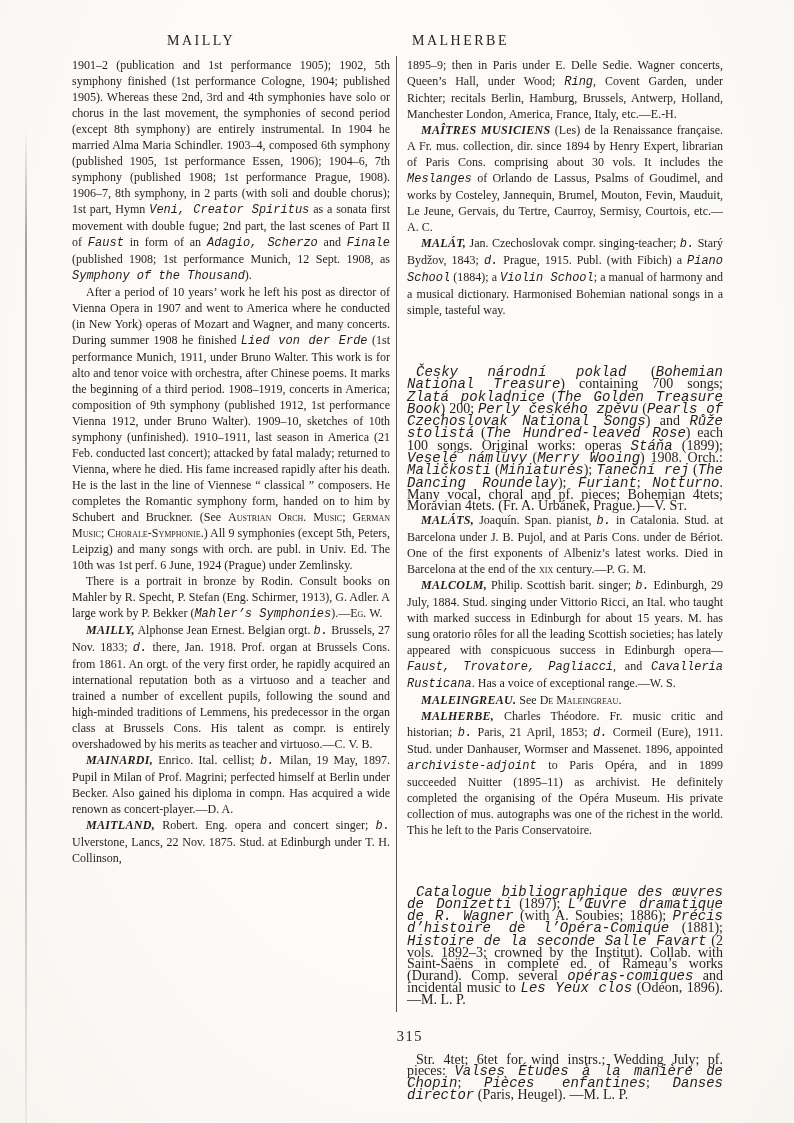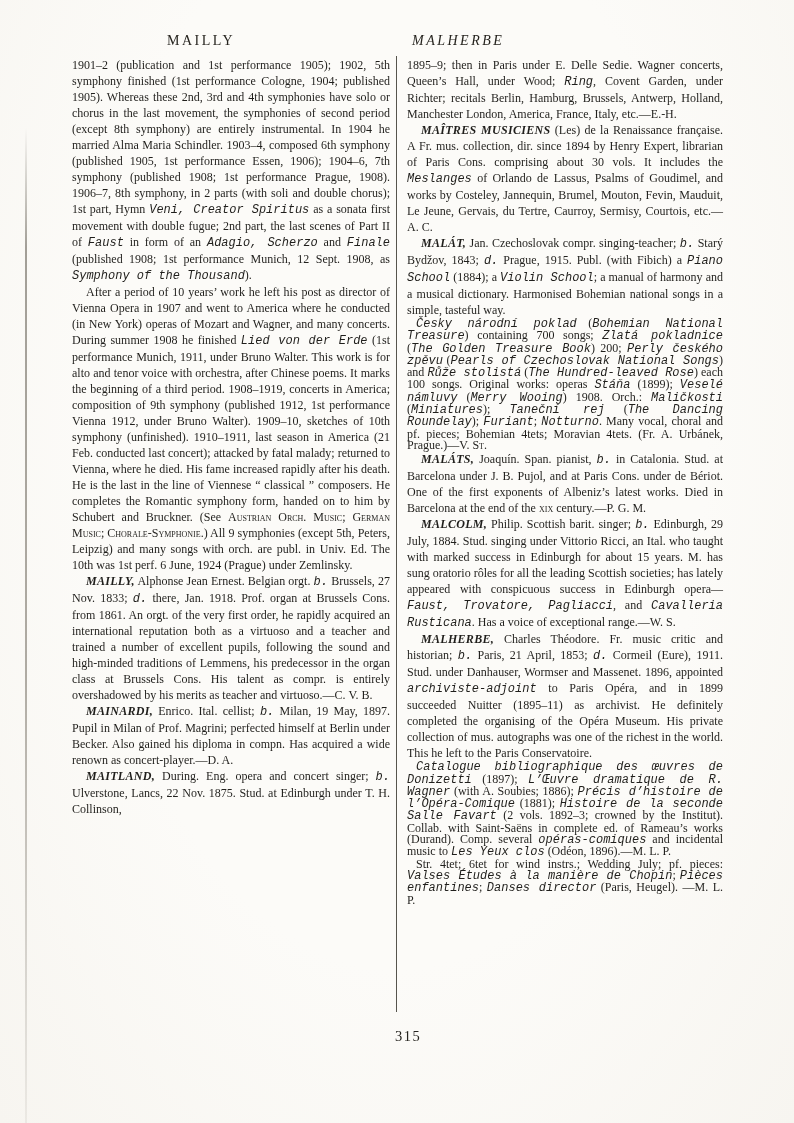--- a/index.html
+++ b/index.html
@@ -26,21 +26,21 @@
   }
   .running-head {
     position: absolute;
     top: 33px;
     font-size: 14px;
     letter-spacing: 2.5px;
     color: #26241f;
     white-space: nowrap;
   }
   .head-left  { left: 167px; }
-  .head-right { left: 412px; font-style: italic; }
+  .head-right { left: 412px; }
   .column {
     position: absolute;
     top: 57px;
   }
   .col-left  { left: 72px;  width: 318px; }
   .col-right { left: 407px; width: 316px; }
   .column-divider {
     position: absolute;
     left: 396px; top: 56px;
     width: 1px; height: 956px;
@@ -48,63 +48,66 @@
   }
   .para {
     margin: 0;
     text-align: justify;
     font-size: 12px;
     line-height: 16px;
     color: #201f1c;
   }
   .para.indent { text-indent: 14px; }
   .para.small {
-    font-size: 12px;
+    font-size: 14px;
     line-height: 11.3px;
+    margin-top: 48px;
   }
   .para.small.indent { text-indent: 9px; }
   .b  { font-weight: bold; letter-spacing: 0.3px; font-style: italic; }
   .i  { font-style: italic; font-family: Liberation Mono, monospace; }
   .sc { font-variant: small-caps; }
   .page-number {
     position: absolute;
-    left: 383px; top: 1028px;
+    left: 373px; top: 1028px;
     width: 50px;
-    text-align: center;
+    text-align: right;
     font-size: 14.5px;
     letter-spacing: 1.5px;
     color: #26241f;
   }
 </style>
 </head>
 <body>
 
 <div class="page">
   <div class="gutter-line"></div>
 
   <div class="running-head head-left">MAILLY</div>
 
   <div class="running-head head-right">MALHERBE</div>
 
   <div class="column col-left">
       <p class="para"><span>1901–2 (publication and 1st performance 1905); 1902, 5th symphony finished (1st performance Cologne, 1904; published 1905).  Whereas these 2nd, 3rd and 4th symphonies have solo or chorus in the last movement, the symphonies of second period (except 8th symphony) are entirely instrumental.  In 1904 he married Alma Maria Schindler.  1903–4, composed 6th symphony (published 1905, 1st performance Essen, 1906); 1904–6, 7th symphony (published 1908; 1st performance Prague, 1908).  1906–7, 8th symphony, in 2 parts (with soli and double chorus); 1st part, Hymn </span><span class="i">Veni, Creator Spiritus</span><span> as a sonata first movement with double fugue; 2nd part, the last scenes of Part II of </span><span class="i">Faust</span><span> in form of an </span><span class="i">Adagio, Scherzo</span><span> and </span><span class="i">Finale</span><span> (published 1908; 1st performance Munich, 12 Sept. 1908, as </span><span class="i">Symphony of the Thousand</span><span>).</span></p>
       <p class="para indent"><span>After a period of 10 years’ work he left his post as director of Vienna Opera in 1907 and went to America where he conducted (in New York) operas of Mozart and Wagner, and many concerts.  During summer 1908 he finished </span><span class="i">Lied von der Erde</span><span> (1st performance Munich, 1911, under Bruno Walter.  This work is for alto and tenor voice with orchestra, after Chinese poems.  It marks the beginning of a third period.  1908–1919, concerts in America; composition of 9th symphony (published 1912, 1st performance Vienna 1912, under Bruno Walter).  1909–10, sketches of 10th symphony (unfinished).  1910–1911, last season in America (21 Feb. conducted last concert); attacked by fatal malady; returned to Vienna, where he died.  His fame increased rapidly after his death.  He is the last in the line of Viennese “ classical ” composers.  He completes the Romantic symphony form, handed on to him by Schubert and Bruckner.  (See </span><span class="sc">Austrian Orch. Music</span><span>; </span><span class="sc">German Music</span><span>; </span><span class="sc">Chorale-Symphonie</span><span>.)  All 9 symphonies (except 5th, Peters, Leipzig) and many songs with orch. are publ. in Univ. Ed.  The 10th was 1st perf. 6 June, 1924 (Prague) under Zemlinsky.</span></p>
+      <p class="para indent"><span>There is a portrait in bronze by Rodin.  Consult books on Mahler by R. Specht, P. Stefan (Eng. Schirmer, 1913), G. Adler.  A large work by P. Bekker (</span><span class="i">Mahler’s Symphonies</span><span>).—</span><span class="sc">Eg. W.</span></p>
       <p class="para indent"><span class="b">MAILLY,</span><span> Alphonse Jean Ernest.  Belgian orgt. </span><span class="i">b.</span><span> Brussels, 27 Nov. 1833; </span><span class="i">d.</span><span> there, Jan. 1918.  Prof. organ at Brussels Cons. from 1861.  An orgt. of the very first order, he rapidly acquired an international reputation both as a virtuoso and a teacher and trained a number of excellent pupils, following the sound and high-minded traditions of Lemmens, his predecessor in the organ class at Brussels Cons. His talent as compr. is entirely overshadowed by his merits as teacher and virtuoso.—</span><span class="sc">C. V. B.</span></p>
       <p class="para indent"><span class="b">MAINARDI,</span><span> Enrico.  Ital. cellist; </span><span class="i">b.</span><span> Milan, 19 May, 1897.  Pupil in Milan of Prof. Magrini; perfected himself at Berlin under Becker.  Also gained his diploma in compn.  Has acquired a wide renown as concert-player.—</span><span class="sc">D. A.</span></p>
-      <p class="para indent"><span class="b">MAITLAND,</span><span> During.  Eng. opera and concert singer; </span><span class="i">b.</span><span> Ulverstone, Lancs, 22 Nov. 1875. Stud.  at  Edinburgh  under  T.  H.  Collinson,</span></p>
+      <p class="para indent"><span class="b">MAITLAND,</span><span> Robert.  Eng. opera and concert singer; </span><span class="i">b.</span><span> Ulverstone, Lancs, 22 Nov. 1875. Stud.  at  Edinburgh  under  T.  H.  Collinson,</span></p>
     </div>
 
   <div class="column-divider"></div>
 
   <div class="column col-right">
       <p class="para"><span>1895–9;  then in Paris under E. Delle Sedie. Wagner concerts, Queen’s Hall, under Wood; </span><span class="i">Ring</span><span>, Covent Garden, under Richter;  recitals Berlin, Hamburg, Brussels, Antwerp, Holland, Manchester London, America, France, Italy, etc.—</span><span class="sc">E.-H.</span></p>
       <p class="para indent"><span class="b">MAÎTRES MUSICIENS</span><span> (Les) de la Renaissance française.  A Fr. mus. collection, dir. since 1894 by Henry Expert, librarian of Paris Cons. comprising about 30 vols.  It includes the </span><span class="i">Meslanges</span><span> of Orlando de Lassus, Psalms of Goudimel, and works by Costeley, Jannequin, Brumel, Mouton, Fevin, Mauduit, Le Jeune, Gervais, du Tertre, Caurroy, Sermisy, Courtois, etc.—</span><span class="sc">A. C.</span></p>
       <p class="para indent"><span class="b">MALÁT,</span><span> Jan.  Czechoslovak compr. singing-teacher; </span><span class="i">b.</span><span> Starý Bydžov, 1843; </span><span class="i">d.</span><span> Prague, 1915. Publ.  (with Fibich) a </span><span class="i">Piano School</span><span> (1884); a </span><span class="i">Violin School</span><span>;  a manual of harmony and a musical dictionary.  Harmonised Bohemian national songs in a simple, tasteful way.</span></p>
       <p class="para small indent"><span class="i">Česky národní poklad</span><span> (</span><span class="i">Bohemian National Treasure</span><span>) containing 700 songs;  </span><span class="i">Zlatá pokladnice</span><span> (</span><span class="i">The Golden Treasure Book</span><span>) 200;  </span><span class="i">Perly českého zpěvu</span><span> (</span><span class="i">Pearls of Czechoslovak National Songs</span><span>) and </span><span class="i">Růže stolistá</span><span> (</span><span class="i">The Hundred-leaved Rose</span><span>) each 100 songs.  Original works: operas </span><span class="i">Stáňa</span><span> (1899); </span><span class="i">Veselé námluvy</span><span> (</span><span class="i">Merry Wooing</span><span>) 1908.  Orch.: </span><span class="i">Maličkosti</span><span> (</span><span class="i">Miniatures</span><span>);  </span><span class="i">Taneční rej</span><span> (</span><span class="i">The Dancing Roundelay</span><span>);  </span><span class="i">Furiant</span><span>;  </span><span class="i">Notturno</span><span>.  Many vocal, choral and pf. pieces;  Bohemian 4tets;  Moravian 4tets.  (Fr. A. Urbánek, Prague.)—</span><span class="sc">V. St.</span></p>
       <p class="para indent"><span class="b">MALÁTS,</span><span> Joaquín.  Span. pianist, </span><span class="i">b.</span><span> in Catalonia.  Stud. at Barcelona under J. B. Pujol, and at Paris Cons. under de Bériot.  One of the first exponents of Albeniz’s latest works.  Died in Barcelona at the end of the </span><span class="sc">xix</span><span> century.—</span><span class="sc">P. G. M.</span></p>
       <p class="para indent"><span class="b">MALCOLM,</span><span> Philip.  Scottish barit. singer; </span><span class="i">b.</span><span> Edinburgh, 29 July, 1884.  Stud. singing under Vittorio Ricci, an Ital. who taught with marked success in Edinburgh for about 15 years.  M. has sung oratorio rôles for all the leading Scottish societies;  has lately appeared with conspicuous success in Edinburgh opera—</span><span class="i">Faust, Trovatore, Pagliacci</span><span>, and </span><span class="i">Cavalleria Rusticana</span><span>.  Has a voice of exceptional range.—</span><span class="sc">W. S.</span></p>
+      <p class="para indent"><span class="b">MALEINGREAU.</span><span>  See </span><span class="sc">De Maleingreau</span><span>.</span></p>
       <p class="para indent"><span class="b">MALHERBE,</span><span> Charles Théodore.  Fr. music critic and historian; </span><span class="i">b.</span><span> Paris, 21 April, 1853; </span><span class="i">d.</span><span> Cormeil (Eure), 1911.  Stud. under Danhauser, Wormser and Massenet. 1896, appointed </span><span class="i">archiviste-adjoint</span><span> to Paris Opéra, and in 1899 succeeded Nuitter (1895–11) as archivist.  He definitely completed the organising of the Opéra Museum.  His private collection of mus. autographs was one of the richest in the world.  This he left to the Paris Conservatoire.</span></p>
       <p class="para small indent"><span class="i">Catalogue bibliographique des œuvres de Donizetti</span><span> (1897);  </span><span class="i">L’Œuvre dramatique de R. Wagner</span><span> (with A. Soubies;  1886);  </span><span class="i">Précis d’histoire de l’Opéra-Comique</span><span> (1881);  </span><span class="i">Histoire de la seconde Salle Favart</span><span> (2 vols. 1892–3;  crowned by the Institut).  Collab. with Saint-Saëns in complete ed. of Rameau’s works (Durand).  Comp. several </span><span class="i">opéras-comiques</span><span> and incidental music to </span><span class="i">Les Yeux clos</span><span> (Odéon, 1896).—</span><span class="sc">M. L. P.</span></p>
       <p class="para small indent"><span>Str. 4tet;  6tet for wind instrs.;  Wedding July; pf. pieces:  </span><span class="i">Valses Études à la manière de Chopin</span><span>;  </span><span class="i">Pièces enfantines</span><span>;  </span><span class="i">Danses director</span><span> (Paris, Heugel). —</span><span class="sc">M. L. P.</span></p>
     </div>
 
   <div class="page-number">315</div>
 </div>
 
 </body></html>

